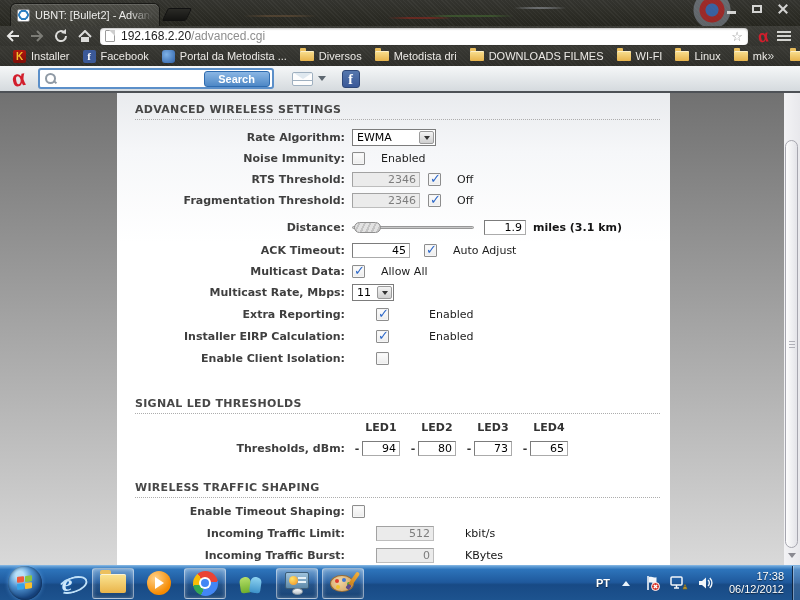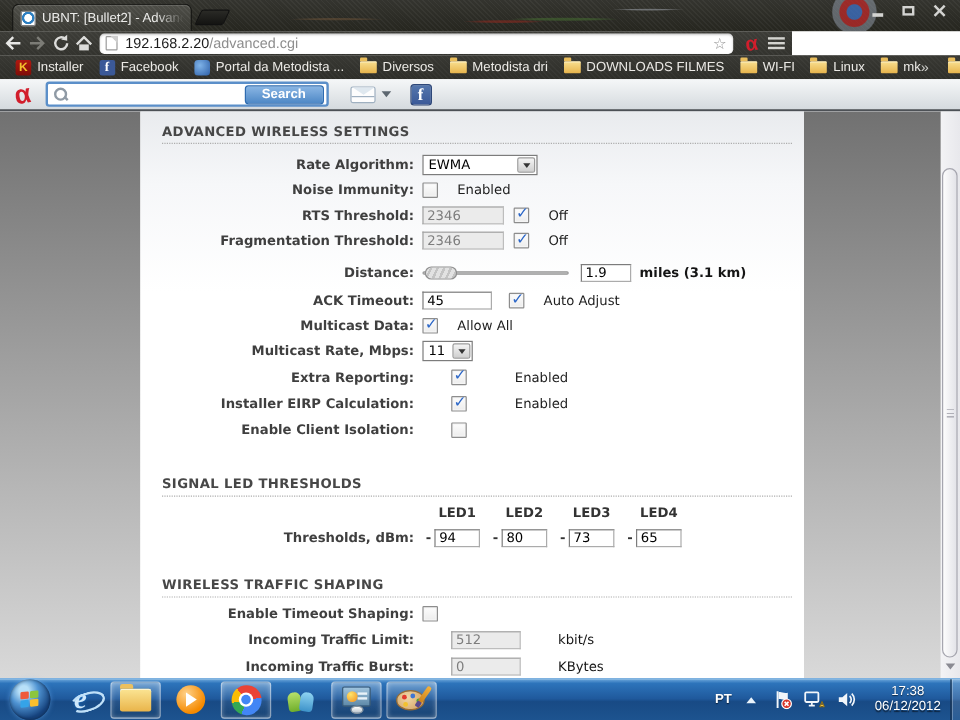--- a/index.html
+++ b/index.html
@@ -29,21 +29,21 @@
     border:1px solid #111; transform:skewX(-25deg); border-radius:2px; }
   .winbtns { position:absolute; right:4px; top:1px; display:flex; }
   .winbtn { width:26px; height:16px; display:flex; align-items:center; justify-content:center; }
   .glyph-min { width:9px; height:3px; background:#d4d4d2; margin-top:6px; }
   .glyph-max { width:10px; height:8px; border:2px solid #d4d4d2; }
   .glyph-close { position:relative; width:10px; height:10px; }
   .glyph-close:before,.glyph-close:after { content:""; position:absolute; left:4px; top:-1px; width:2px; height:12px; background:#d4d4d2; }
   .glyph-close:before { transform:rotate(45deg); } .glyph-close:after { transform:rotate(-45deg); }
 
   
-  .navbar { position:absolute; left:0; top:26px; width:660px; height:20px;
+  .navbar { position:absolute; left:0; top:26px; width:800px; height:20px;
     background:repeating-linear-gradient(45deg, rgba(255,255,255,.03) 0 1px, transparent 1px 3px), linear-gradient(#3d3d38,#33332e);
     display:flex; align-items:center; }
   .navico { width:22px; height:18px; display:flex; align-items:center; justify-content:center; margin-left:2px; }
   .addressbar { margin-left:4px; width:648px; height:17px; background:#fff; border-radius:4px;
     display:flex; align-items:center; padding:0 5px; box-shadow:inset 0 1px 2px rgba(0,0,0,.25); }
   .docico { width:10px; height:12px; background:#fff; border:1px solid #9b9b9b; border-radius:1px; position:relative; flex:0 0 10px; }
   .docico:after { content:""; position:absolute; right:-1px; top:-1px; border:3px solid; border-color:#cfcfcf #cfcfcf transparent transparent; }
   .url { margin-left:6px; font-size:12px; white-space:nowrap; }
   .url .host { color:#1c1c1c; } .url .path { color:#8e8e8e; }
   .star { margin-left:auto; font-size:13px; color:#969696; line-height:1; }
@@ -90,23 +90,23 @@
   .pagearea { position:absolute; left:0; top:93px; width:800px; height:472px; background:#fff; }
   .marg { position:absolute; top:0; height:472px; background:linear-gradient(#717171,#d9d9d9); }
   .marg.l { left:0; width:117px; } .marg.r { left:670px; width:114px; }
   .content { position:absolute; left:117px; top:0; width:553px; height:472px;
     background:linear-gradient(180deg,#e9ebee 0,#f6f7f9 60px,#fff 150px); font-family:"DejaVu Sans",sans-serif; padding-top:5px; }
   .section-h { margin:0 10px 0 18px; padding:5px 0 3px; font-size:11px; font-weight:bold; color:#474747; letter-spacing:.3px;
     border-bottom:1px dotted #adadad; }
   .row { display:flex; align-items:center; height:19px; margin-bottom:2px; }
   .row .lbl { width:235px; padding-right:7px; text-align:right; font-size:11px; font-weight:bold; color:#3f3f3f; white-space:nowrap; }
   .tb { height:15px; border:1px solid; border-color:#7c7c7c #ababab #ababab #7c7c7c; font:11px "DejaVu Sans",sans-serif;
-    padding:1px 3px; background:#fff; color:#000; }
+    padding:1px 3px; background:#fff; color:#000;text-align:right; }
   .tb.dis { background:#ebebeb; color:#7d7d7d; border-color:#a2a2a2 #bdbdbd #bdbdbd #a2a2a2; }
-  .w92{width:96px;} .w68{width:68px;} .w42{width:42px;} .w58{width:58px;} .w38{width:38px;}
+  .w92{width:84px;} .w68{width:68px;} .w42{width:42px;} .w58{width:58px;} .w38{width:38px;}
   .sel { height:17px; border:1px solid #7c7c7c; background:#fff; display:flex; align-items:center; position:relative; font-size:11px; padding-left:4px; }
   .sel-btn { position:absolute; right:1px; top:1px; bottom:1px; width:15px; border:1px solid #9a9a9a; border-radius:2px;
     background:linear-gradient(#f4f4f4,#cfcfcf); display:flex; align-items:center; justify-content:center; }
   .tri { width:0; height:0; border:3px solid transparent; border-top:4px solid #333; margin-top:3px; }
   .cb { width:13px; height:13px; border:1px solid #8d8d8d; border-radius:1px; background:linear-gradient(#fdfdfd,#ececec);
     position:relative; flex:0 0 13px; box-shadow:inset 0 0 0 1px #f5f5f5; }
   .cb.checked:after { content:"\2713"; position:absolute; left:1px; top:-3px; color:#2c67c8; font-weight:bold; font-size:13px; }
   .cb-label { margin-left:16px; font-size:11px; color:#1d1d1d; }
   .gap8 { width:8px; } .gap14 { width:14px; }
   .unit { margin-left:7px; font-size:11px; color:#151515; } .unit.b { font-weight:bold; }
@@ -164,21 +164,21 @@
   .paint .pal i:nth-child(1){ left:4px; top:3px; background:#e23b2e; }
   .paint .pal i:nth-child(2){ left:11px; top:2px; background:#3f76d2; }
   .paint .pal i:nth-child(3){ left:16px; top:6px; background:#47a83c; }
   .paint .pal i:nth-child(4){ left:5px; top:9px; background:#f2c12e; }
   .paint .brush { position:absolute; right:0; top:0; width:4px; height:16px; background:linear-gradient(#f5b23c,#c97f1b); border-radius:2px; transform:rotate(35deg); }
   .paint .brush:after { content:""; position:absolute; left:0; bottom:-4px; width:4px; height:5px; background:#5c4a8a; border-radius:1px; }
   .tray { margin-left:auto; display:flex; align-items:center; height:35px; }
   .lang { color:#fff; font-size:11px; font-weight:bold; text-shadow:0 1px 1px rgba(0,0,0,.6); padding:0 8px; }
   .caret-up { width:0; height:0; border:4px solid transparent; border-bottom:5px solid #e9f3fb; margin:0 9px 3px 4px; }
   .trayico { margin:0 5px; position:relative; display:flex; align-items:center; }
-  .clock { text-align:center; color:#fff; font-size:11px; line-height:13px; text-shadow:0 1px 1px rgba(0,0,0,.6); margin:0 8px 0 10px; white-space:nowrap; }
+  .clock { text-align:right; color:#fff; font-size:11px; line-height:13px; text-shadow:0 1px 1px rgba(0,0,0,.6); margin:0 8px 0 10px; white-space:nowrap; }
   .showdesk { width:8px; height:35px; background:linear-gradient(rgba(255,255,255,.22),rgba(255,255,255,.06)); border-left:1px solid rgba(10,30,55,.9); box-shadow:inset 1px 0 0 rgba(255,255,255,.35); }
 </style>
 </head>
 <body>
 
 <div class="titlebar">
   <div class="tab">
     <span class="favicon"></span>
     <span class="tab-title">UBNT: [Bullet2] - Advanc</span>
   </div>

